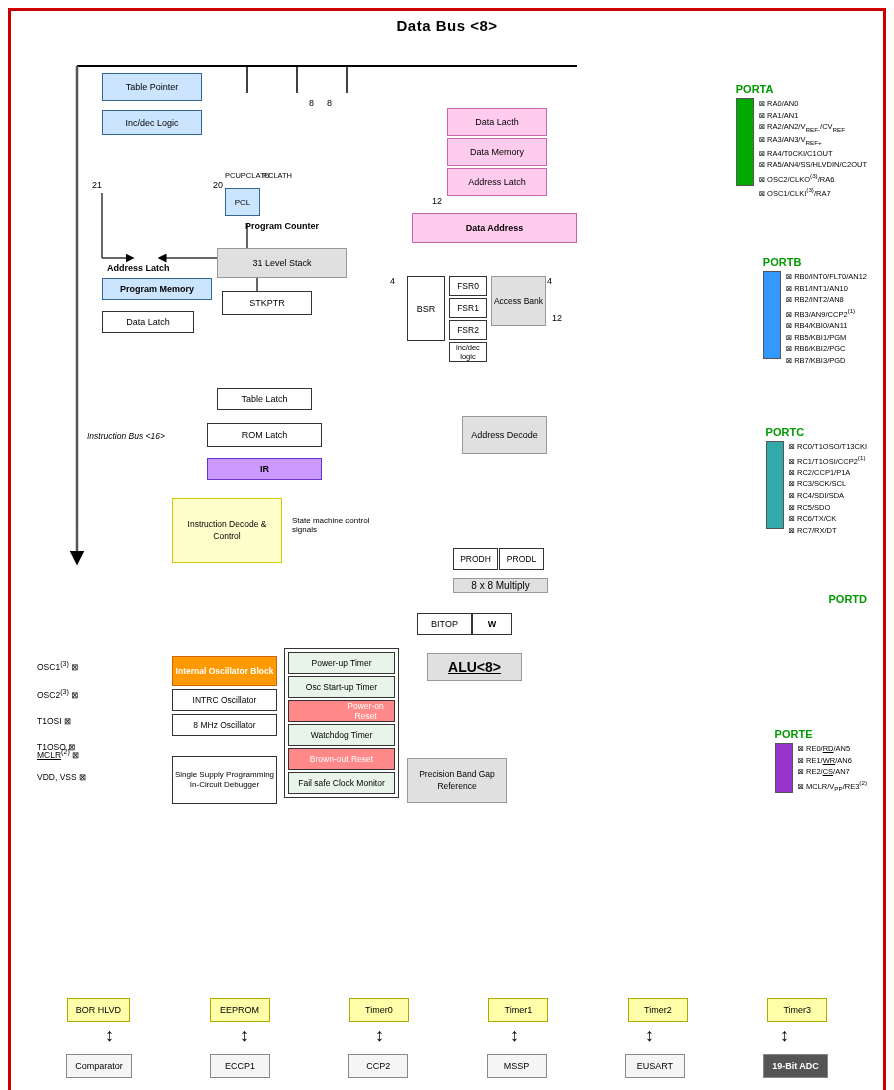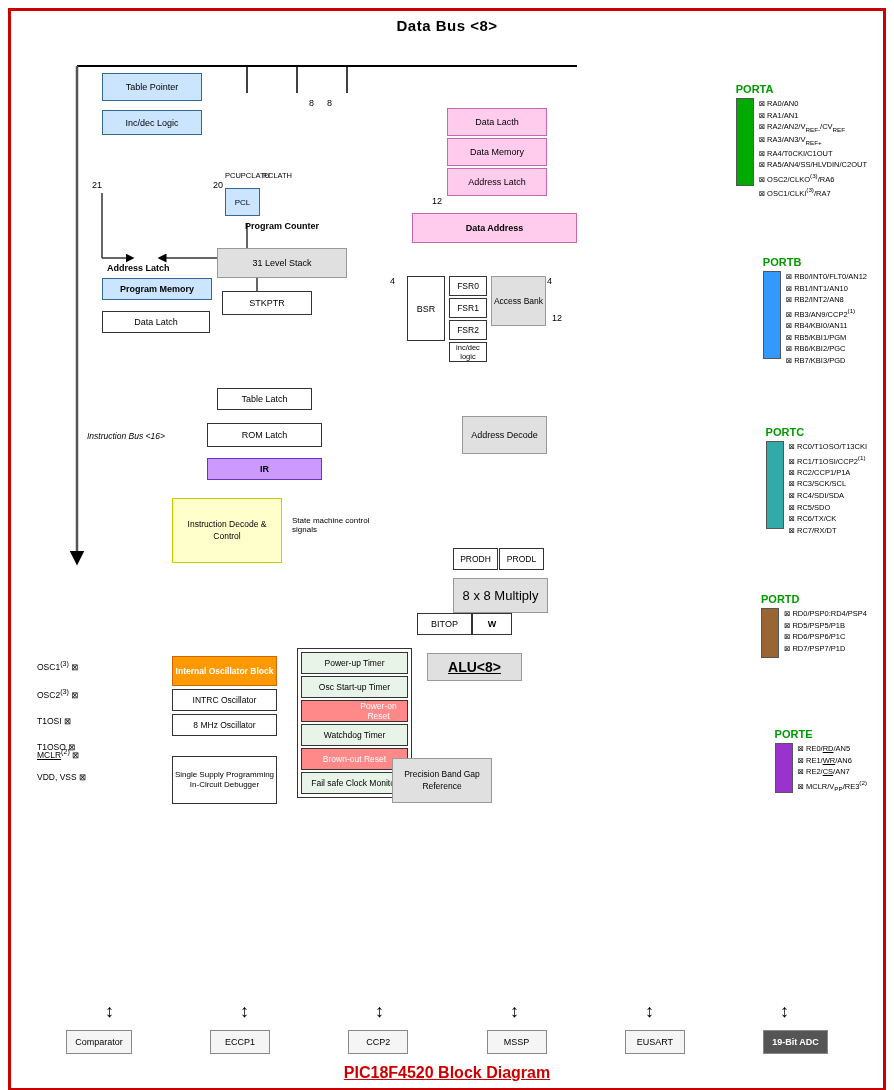--- a/index.html
+++ b/index.html
@@ -174,21 +174,21 @@
     </div>
 
     <div style="position:absolute;left:90px;top:225px;font-size:9px;font-weight:bold;">
       <span>Address Latch</span>
     </div>
 
     <div class="box box-blue" style="left:85px;top:240px;width:110px;height:22px;font-size:9px;font-weight:bold;">
       <span>Program Memory</span>
     </div>
 
-    <div class="box" style="left:85px;top:273px;width:108px;height:22px;font-size:9px;">
+    <div class="box" style="left:85px;top:273px;width:92px;height:22px;font-size:9px;">
       <span>Data Latch</span>
     </div>
 
     <div class="box box-pink" style="left:430px;top:70px;width:100px;height:28px;font-size:9px;">
       <span>Data Lacth</span>
     </div>
 
     <div class="box box-pink" style="left:430px;top:100px;width:100px;height:28px;font-size:9px;">
       <span>Data Memory</span>
     </div>
@@ -241,21 +241,21 @@
       <span>Instruction Decode &amp; Control</span>
     </div>
 
     <div style="position:absolute;left:275px;top:478px;font-size:8px;width:95px;">
       <span>State machine control signals</span>
     </div>
 
     <div class="box" style="left:436px;top:510px;width:45px;height:22px;font-size:8.5px;">PRODH</div>
     <div class="box" style="left:482px;top:510px;width:45px;height:22px;font-size:8.5px;">PRODL</div>
 
-    <div class="box box-gray" style="left:436px;top:540px;width:95px;height:35px;font-size:13px;">
+    <div class="box box-gray" style="left:436px;top:540px;width:95px;height:15px;font-size:10px;">
       <span>8 x 8 Multiply</span>
     </div>
 
     <div class="box" style="left:400px;top:575px;width:55px;height:22px;font-size:9px;">BITOP</div>
 
     <div class="box" style="left:455px;top:575px;width:40px;height:22px;font-size:9px;font-weight:bold;">W</div>
 
     <div class="box box-gray" style="left:410px;top:615px;width:95px;height:28px;font-size:14px;font-weight:bold;text-decoration:underline;">
       <span>ALU&lt;8&gt;</span>
     </div>
@@ -269,30 +269,30 @@
     </div>
 
     <div class="box" style="left:155px;top:676px;width:105px;height:22px;font-size:8.5px;">
       <span>8 MHz Oscillator</span>
     </div>
 
     <div class="box" style="left:155px;top:718px;width:105px;height:48px;font-size:8px;line-height:1.25;">
       <span>Single Supply Programming In-Circuit Debugger</span>
     </div>
 
-    <div style="position:absolute;left:280px;top:610px;width:115px;border:1.5px solid #333;padding:3px;background:#fff;">
+    <div style="position:absolute;left:267px;top:610px;width:115px;border:1.5px solid #333;padding:3px;background:#fff;">
       <div class="box" style="position:relative;width:100%;height:22px;font-size:8.5px;margin-bottom:2px;background:#e8f4e8;">Power-up Timer</div>
       <div class="box" style="position:relative;width:100%;height:22px;font-size:8.5px;margin-bottom:2px;background:#e8f4e8;">Osc Start-up Timer</div>
       <div class="box" style="position:relative;width:100%;height:22px;font-size:8.5px;margin-bottom:2px;background:#ff8888;color:#fff;padding-left:48px;">Power-on Reset</div>
       <div class="box" style="position:relative;width:100%;height:22px;font-size:8.5px;margin-bottom:2px;background:#e8f4e8;">Watchdog Timer</div>
       <div class="box" style="position:relative;width:100%;height:22px;font-size:8.5px;margin-bottom:2px;background:#ff8888;color:#fff;">Brown-out Reset</div>
       <div class="box" style="position:relative;width:100%;height:22px;font-size:8.5px;background:#e8f4e8;">Fail safe Clock Monitor</div>
     </div>
 
-    <div class="box box-gray" style="left:375px;top:720px;width:100px;height:45px;font-size:8.5px;line-height:1.3;">
+    <div class="box box-gray" style="left:390px;top:720px;width:100px;height:45px;font-size:8.5px;line-height:1.3;">
       <span>Precision Band Gap Reference</span>
     </div>
 
     <div style="position:absolute;left:20px;top:622px;font-size:8.5px;display:flex;flex-direction:column;gap:16px;">
       <div>OSC1<sup>(3)</sup> ⊠</div>
       <div>OSC2<sup>(3)</sup> ⊠</div>
       <div>T1OSI ⊠</div>
       <div>T1OSO ⊠</div>
     </div>
     <div style="position:absolute;left:20px;top:710px;font-size:8.5px;display:flex;flex-direction:column;gap:12px;">
@@ -334,40 +334,54 @@
       <div style="display:flex;align-items:flex-start;margin-top:3px;">
         <div style="width:18px;height:88px;background:#33aaaa;border:1.5px solid #555;margin-right:5px;"></div>
         <div class="port-lines">
           ⊠ RC0/T1OSO/T13CKI<br>⊠ RC1/T1OSI/CCP2<sup>(1)</sup><br>⊠ RC2/CCP1/P1A<br>⊠ RC3/SCK/SCL<br>⊠ RC4/SDI/SDA<br>⊠ RC5/SDO<br>⊠ RC6/TX/CK<br>⊠ RC7/RX/DT
         </div>
       </div>
     </div>
 
     <div style="position:absolute;right:10px;top:555px;">
       <div class="port-label">PORTD</div>
-      <div style="display:flex;align-items:flex-start;margin-top:3px;">
-        <div style="width:18px;height:50px;background:#996633;border:1.5px solid #555;margin-right:5px;"></div>
-        <div class="port-lines">
-          ⊠ RD0/PSP0:RD4/PSP4<br>⊠ RD5/PSP5/P1B<br>⊠ RD6/PSP6/P1C<br>⊠ RD7/PSP7/P1D
-        </div>
-      </div>
     </div>
 
     <div style="position:absolute;right:10px;top:690px;">
       <div class="port-label">PORTE</div>
       <div style="display:flex;align-items:flex-start;margin-top:3px;">
         <div style="width:18px;height:50px;background:#9933cc;border:1.5px solid #555;margin-right:5px;"></div>
         <div class="port-lines">
           ⊠ RE0/<u>RD</u>/AN5<br>⊠ RE1/<u>WR</u>/AN6<br>⊠ RE2/<u>CS</u>/AN7<br>⊠ MCLR/V<sub>PP</sub>/RE3<sup>(2)</sup>
         </div>
       </div>
     </div>
 
   </div>
 
+  <div class="bottom-row" style="margin-top:0px;">
+    <div class="bot-box bot-box-yellow">
+      <span>BOR HLVD</span>
+    </div>
+    <div class="bot-box bot-box-yellow">
+      <span>EEPROM</span>
+    </div>
+    <div class="bot-box bot-box-yellow">
+      <span>Timer0</span>
+    </div>
+    <div class="bot-box bot-box-yellow">
+      <span>Timer1</span>
+    </div>
+    <div class="bot-box bot-box-yellow">
+      <span>Timer2</span>
+    </div>
+    <div class="bot-box bot-box-yellow">
+      <span>Timer3</span>
+    </div>
+  </div>
 
   <div style="display:flex;justify-content:space-around;padding:0 25px;margin:3px 0;">
     <span style="font-size:18px;">↕</span>
     <span style="font-size:18px;">↕</span>
     <span style="font-size:18px;">↕</span>
     <span style="font-size:18px;">↕</span>
     <span style="font-size:18px;">↕</span>
     <span style="font-size:18px;">↕</span>
   </div>
 

